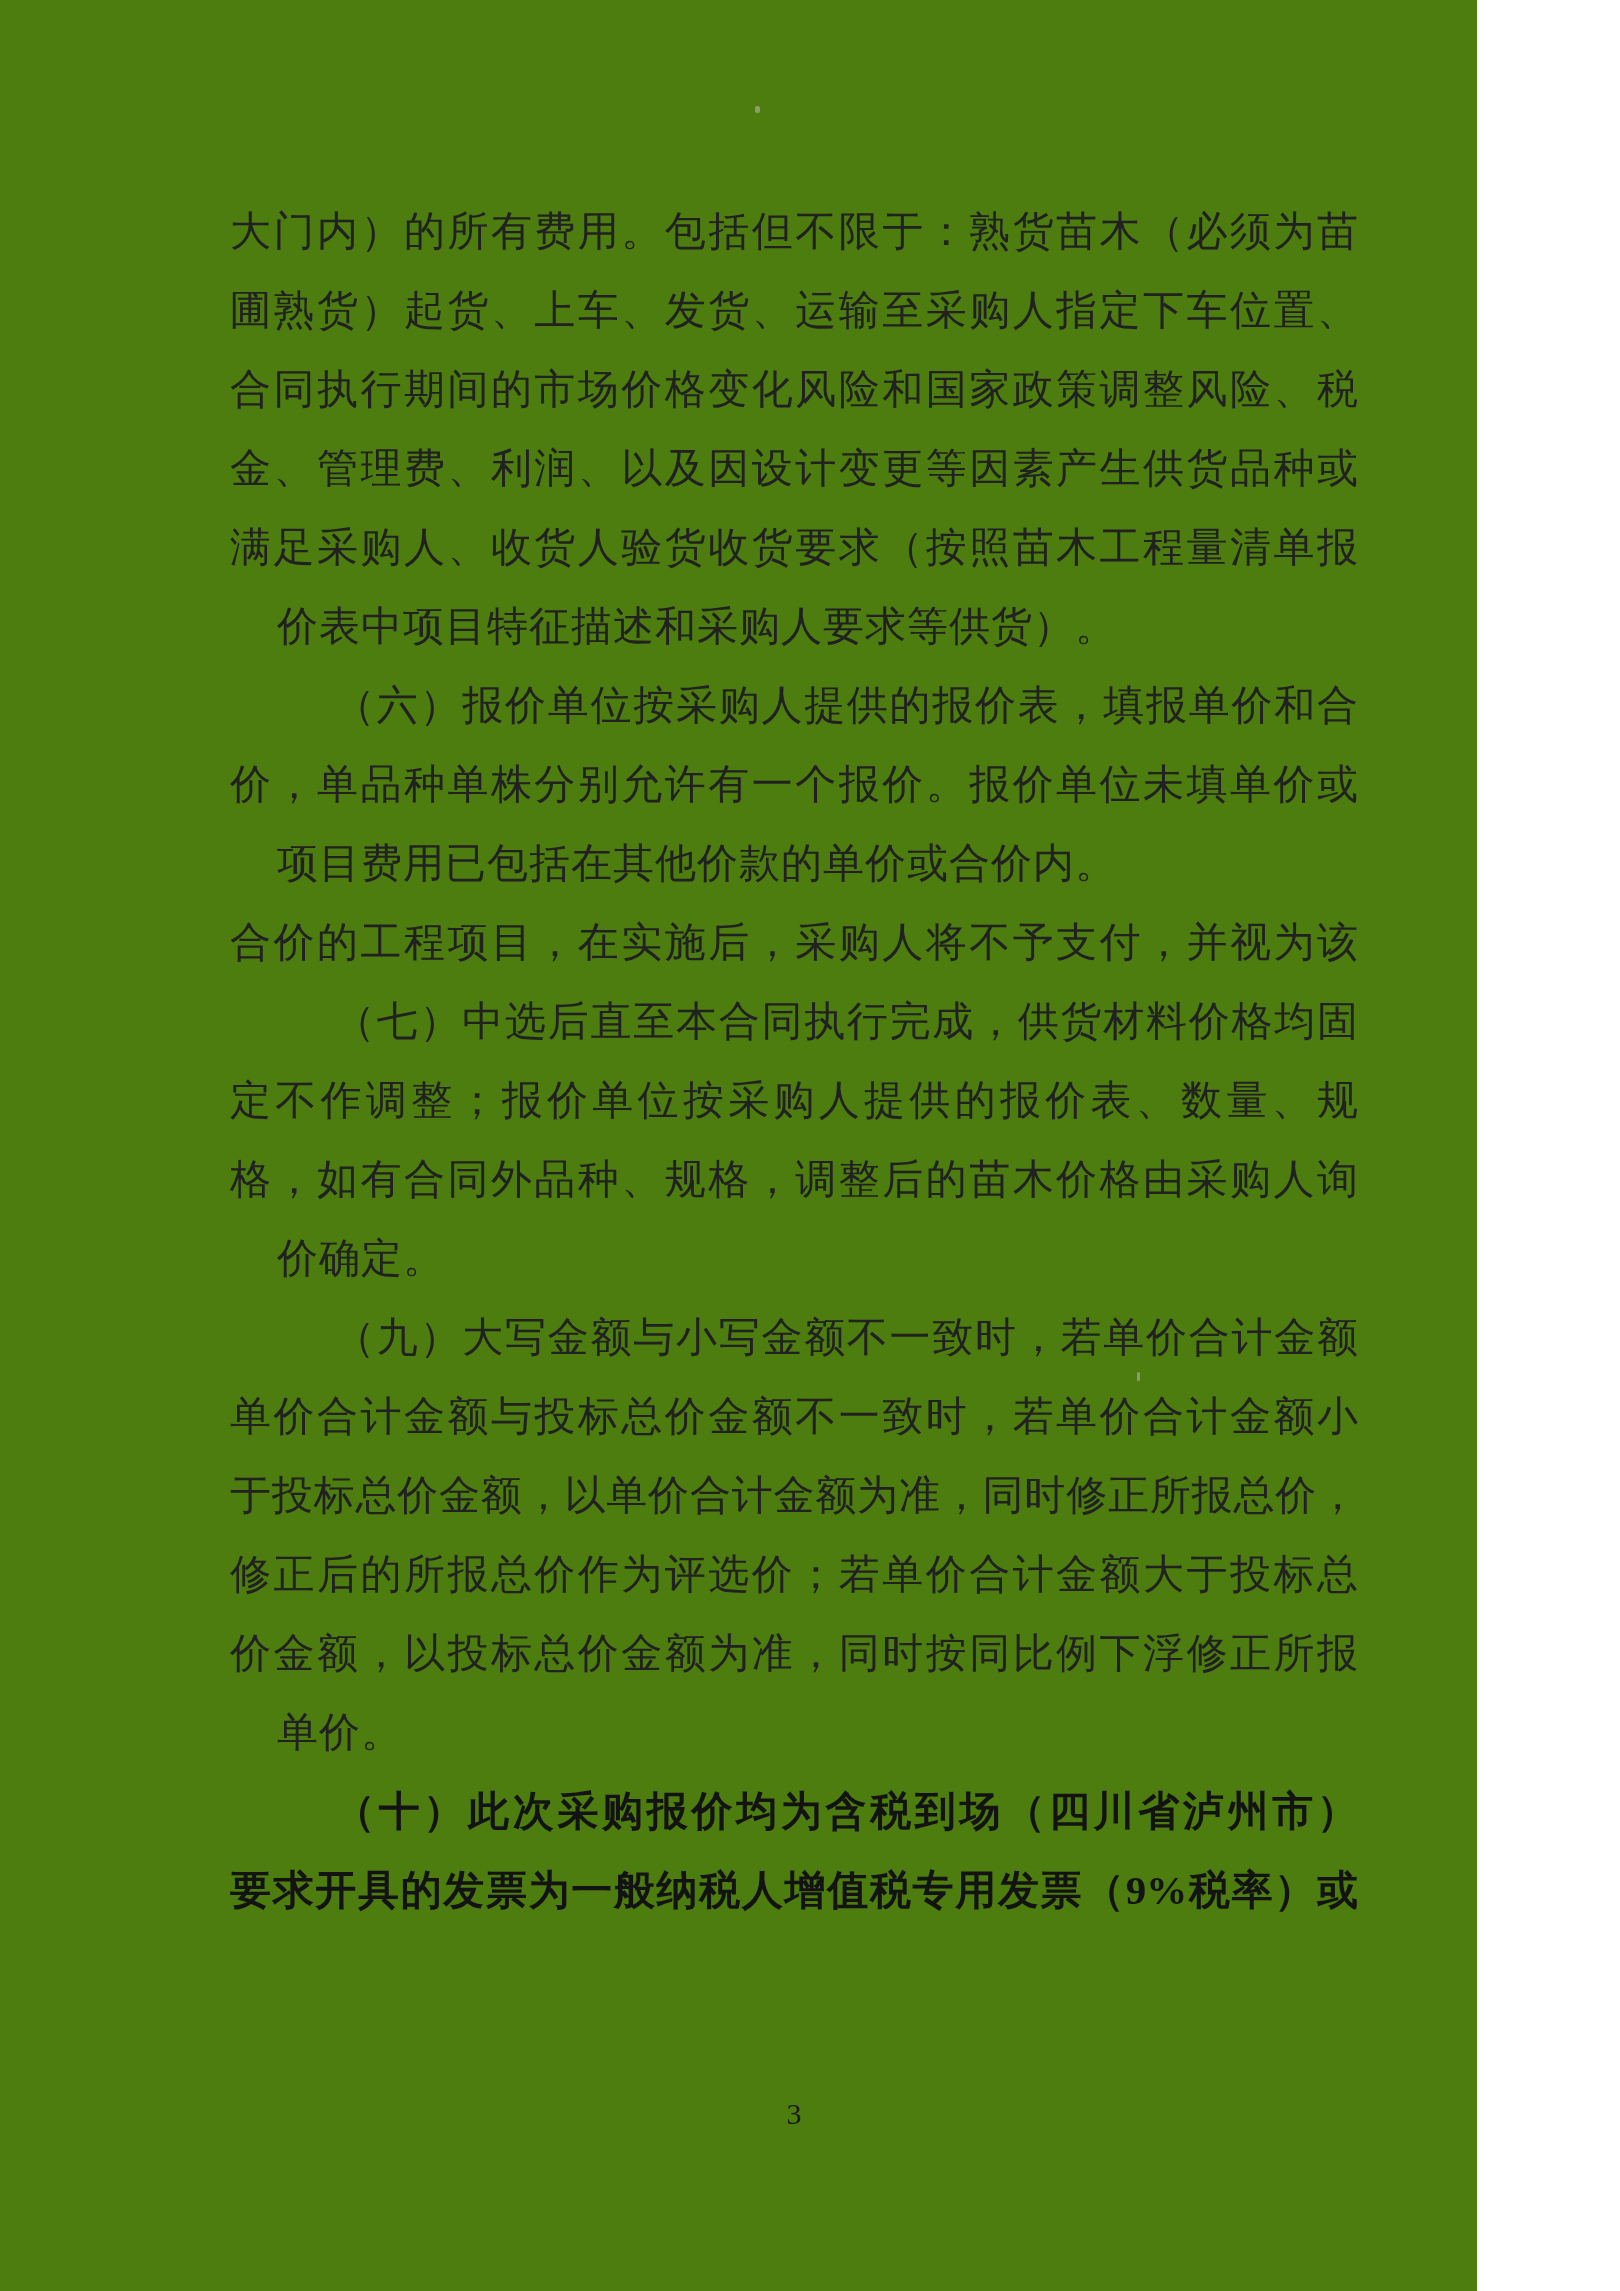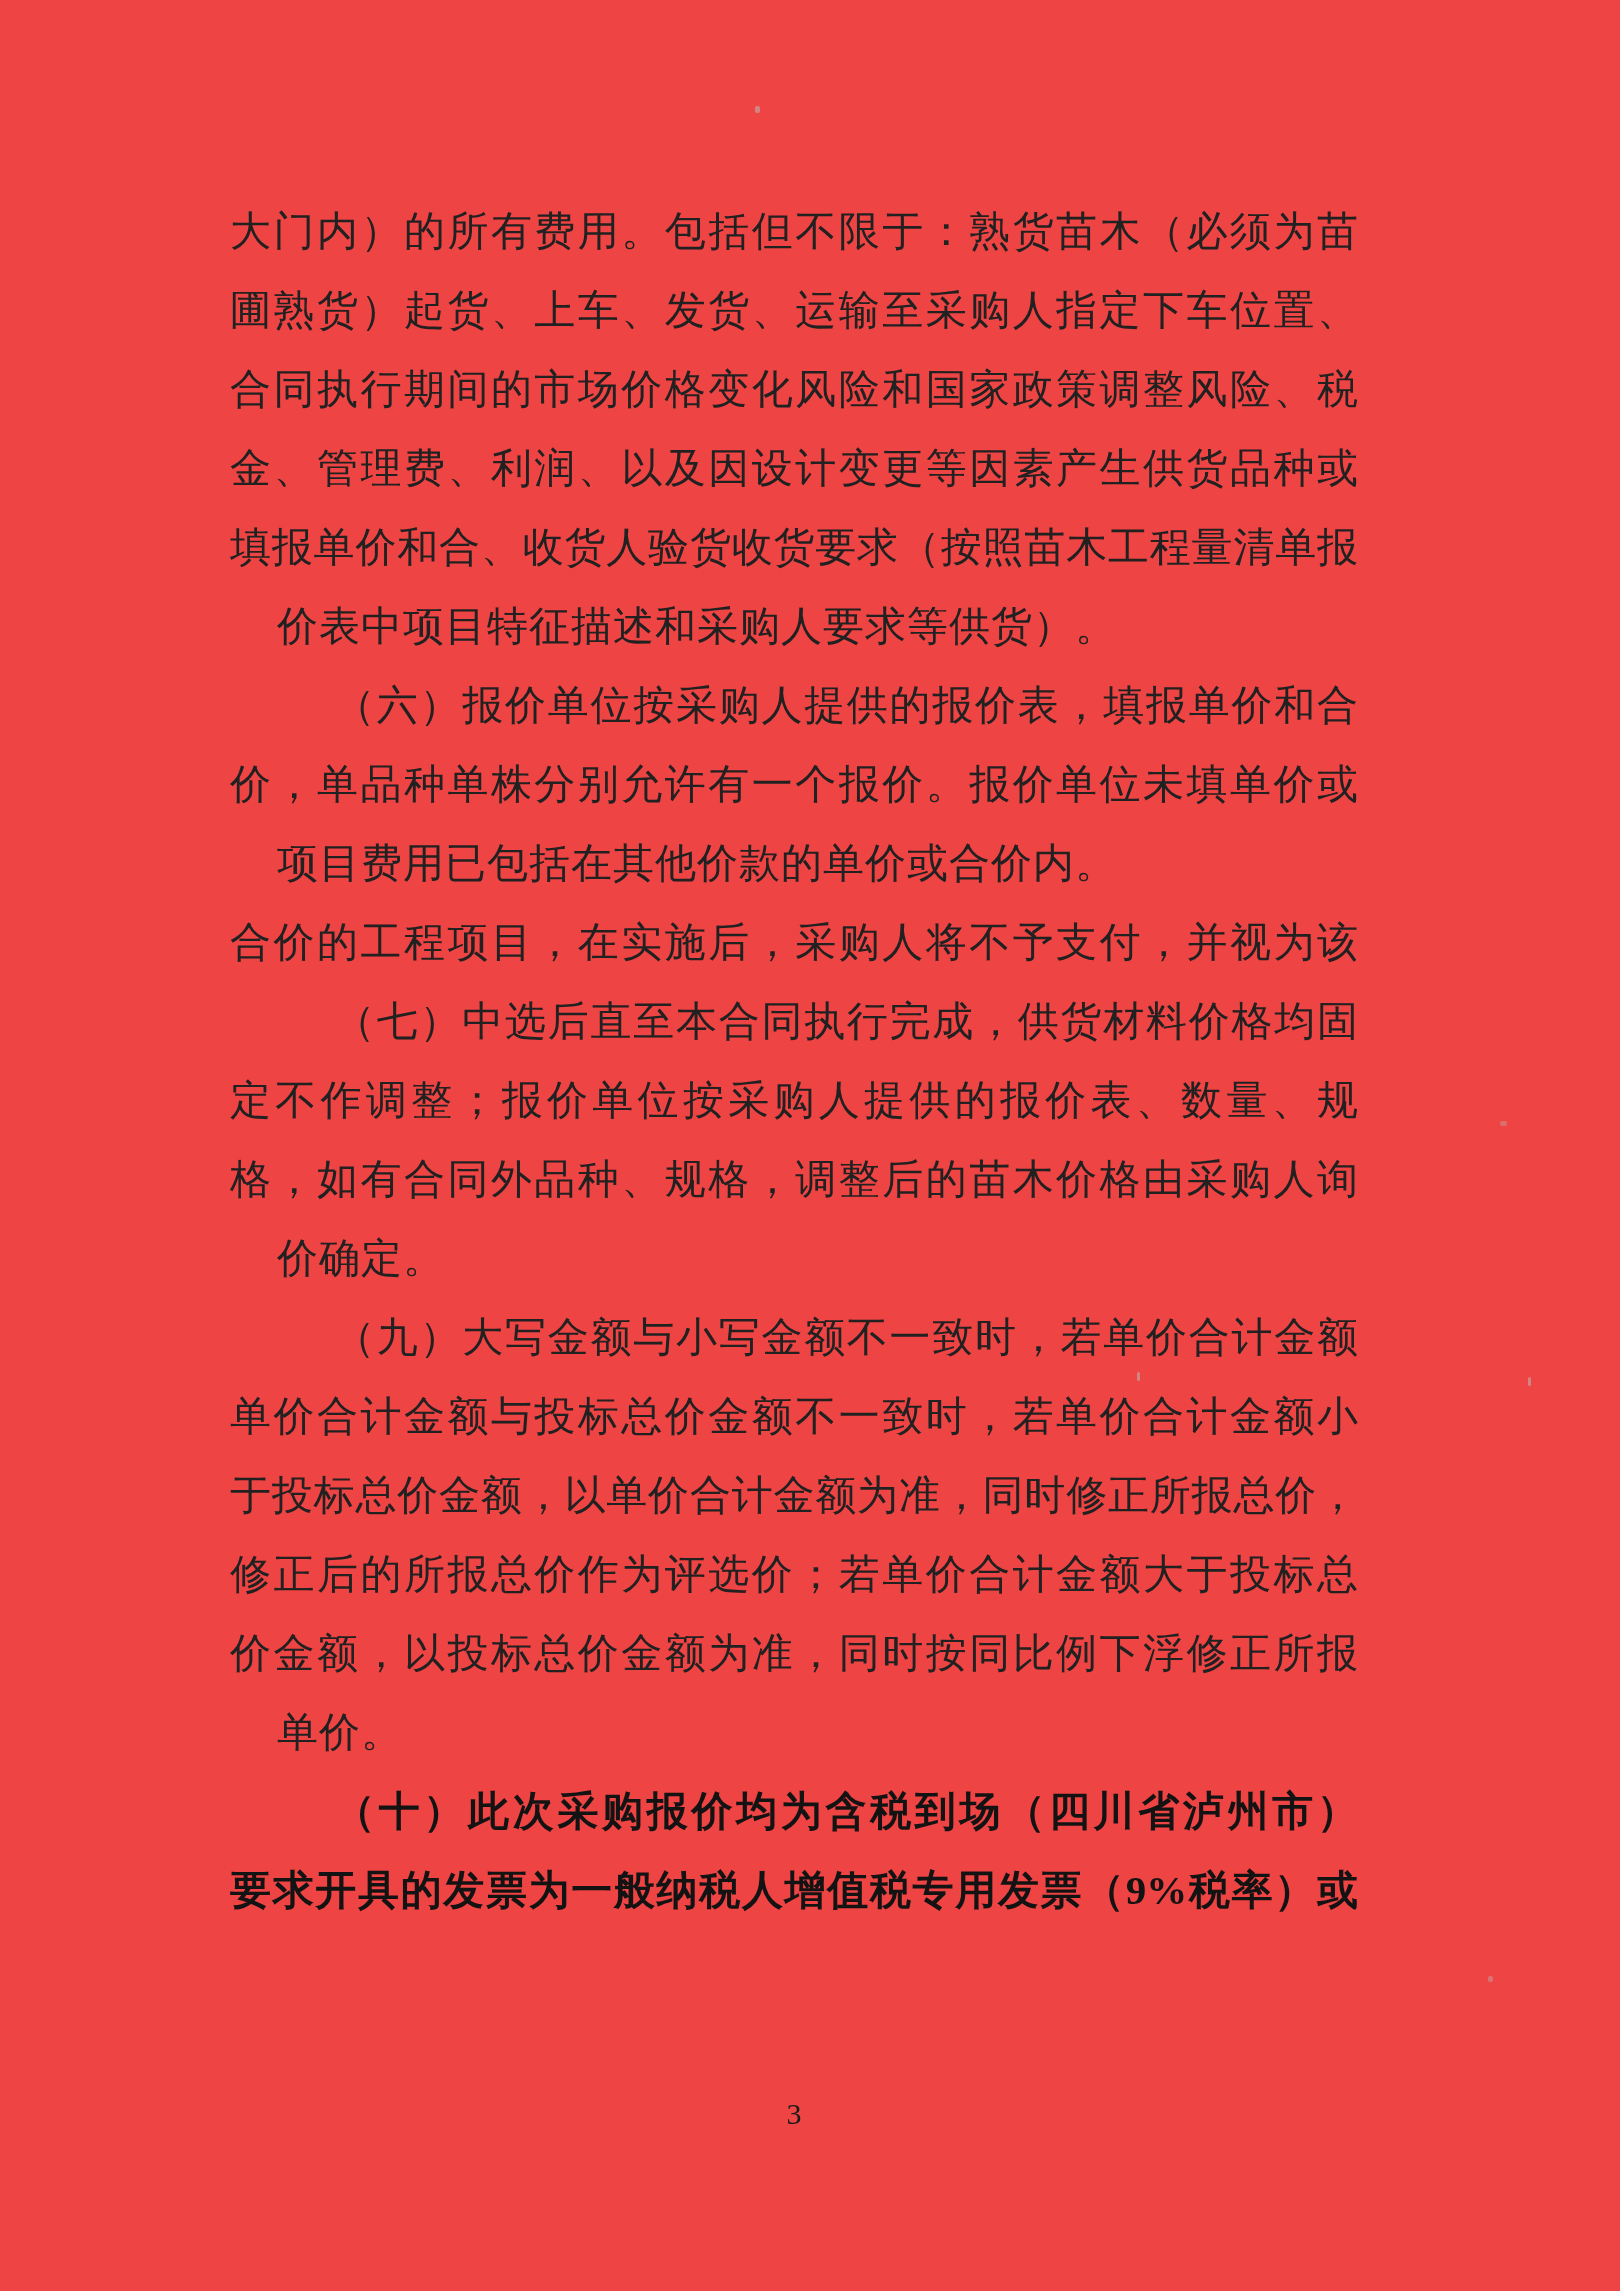--- a/index.html
+++ b/index.html
@@ -2,23 +2,23 @@
 <html><head>
 <meta charset="utf-8">
 <style>
   html, body {
     margin: 0;
     padding: 0;
     background: #ffffff;
   }
   .page {
     position: relative;
-    width: 1620px;
+    width: 1477px;
     height: 2292px;
-    background: #ef4444;
+    background: #4d7c0f;
     overflow: hidden;
     font-family: "Liberation Serif", "DejaVu Serif", serif;
   }
   .textblock {
     position: absolute;
     left: 230px;
     top: 192px;
     width: 1128px;
   }
   .line {
@@ -76,21 +76,21 @@
   <div class="artifact a2"></div>
   <div class="artifact a3"></div>
   <div class="artifact a4"></div>
   <div class="artifact a5"></div>
 
   <div class="textblock">
     <div class="line">大门内）的所有费用。包括但不限于：熟货苗木（必须为苗</div>
     <div class="line">圃熟货）起货、上车、发货、运输至采购人指定下车位置、</div>
     <div class="line">合同执行期间的市场价格变化风险和国家政策调整风险、税</div>
     <div class="line">金、管理费、利润、以及因设计变更等因素产生供货品种或</div>
-    <div class="line">填报单价和合、收货人验货收货要求（按照苗木工程量清单报</div>
+    <div class="line">满足采购人、收货人验货收货要求（按照苗木工程量清单报</div>
     <div class="line end">价表中项目特征描述和采购人要求等供货）。</div>
     <div class="line indent">（六）报价单位按采购人提供的报价表，填报单价和合</div>
     <div class="line">价，单品种单株分别允许有一个报价。报价单位未填单价或</div>
     <div class="line end">项目费用已包括在其他价款的单价或合价内。</div>
     <div class="line">合价的工程项目，在实施后，采购人将不予支付，并视为该</div>
     <div class="line indent">（七）中选后直至本合同执行完成，供货材料价格均固</div>
     <div class="line">定不作调整；报价单位按采购人提供的报价表、数量、规</div>
     <div class="line">格，如有合同外品种、规格，调整后的苗木价格由采购人询</div>
     <div class="line end">价确定。</div>
     <div class="line indent">（九）大写金额与小写金额不一致时，若单价合计金额小;</div>

